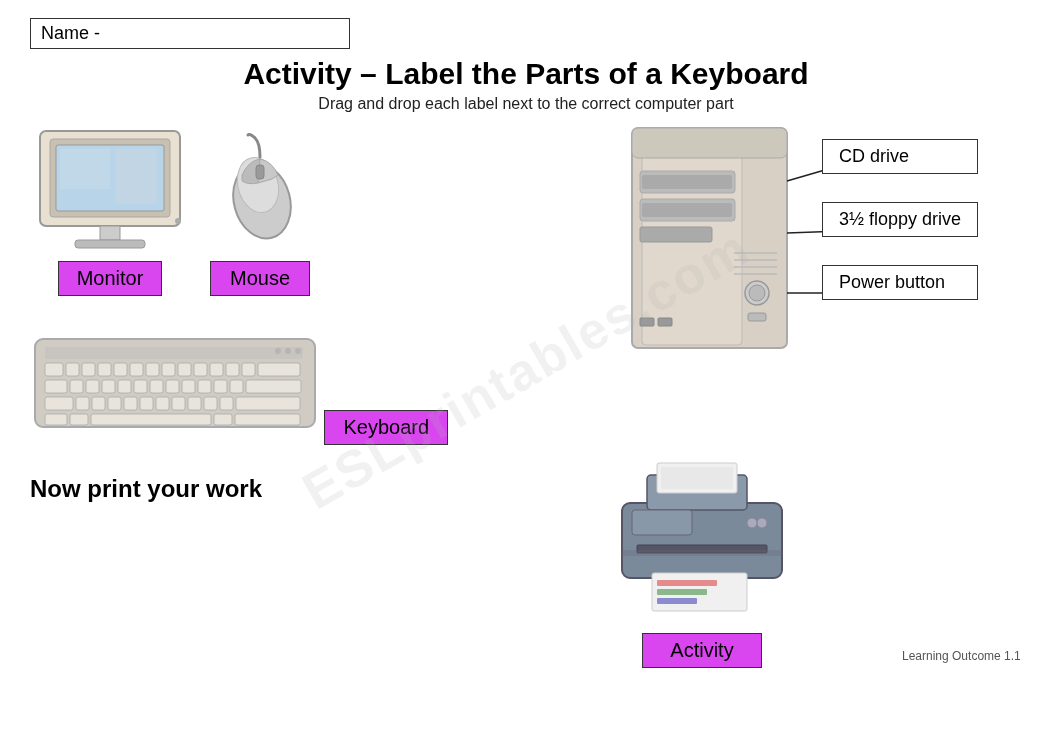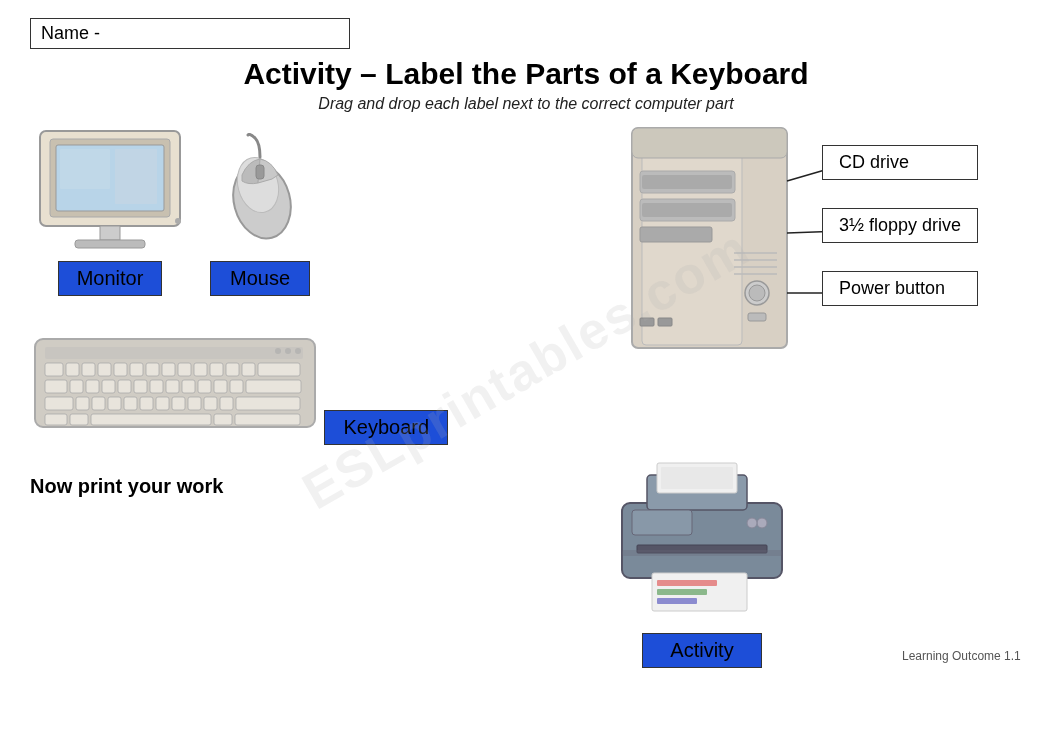--- a/index.html
+++ b/index.html
@@ -38,53 +38,52 @@
       font-family: Arial, sans-serif;
       margin-bottom: 4px;
     }
 
     .subtitle {
       text-align: center;
       font-size: 16px;
       font-family: Arial, sans-serif;
       margin-bottom: 10px;
       color: #222;
-      font-style: italic;
     }
 
     .device-container {
       display: flex;
       flex-direction: column;
       align-items: center;
       margin-right: 30px;
     }
 
     .label-box {
       border: 1.5px solid #333;
       padding: 5px 18px;
       font-size: 20px;
       font-family: Arial, sans-serif;
-      background: #1d4ed8;
+      background: #d946ef;
       margin-top: 8px;
       min-width: 100px;
       text-align: center;
     }
 
     .tower-label-box {
       border: 1.5px solid #333;
       padding: 6px 16px;
       font-size: 18px;
       font-family: Arial, sans-serif;
       background: #fff;
       min-width: 150px;
       text-align: left;
     }
 
     .now-print {
-      font-size: 20px;
+      font-size: 24px;
       font-weight: bold;
       font-family: Arial, sans-serif;
     }
 
     .learning-outcome {
       font-size: 12px;
       font-family: Arial, sans-serif;
       color: #555;
     }
 
@@ -303,21 +302,21 @@
 
           <line x1="165" y1="110" x2="220" y2="108" class="arrow-line"></line>
           <polygon points="218,104 226,108 218,112" fill="#222"></polygon>
 
           <line x1="165" y1="170" x2="220" y2="170" class="arrow-line"></line>
           <polygon points="218,166 226,170 218,174" fill="#222"></polygon>
         </svg>
       </div>
 
       
-      <div style="position:absolute;top:22px;left:200px;display:flex;flex-direction:column;gap:28px;">
+      <div style="position:absolute;top:16px;left:200px;display:flex;flex-direction:column;gap:28px;">
         <div class="tower-label-box">CD drive</div>
         <div class="tower-label-box">3½ floppy drive</div>
         <div class="tower-label-box">Power button</div>
       </div>
 
     </div>
 
   </div>
 
   

